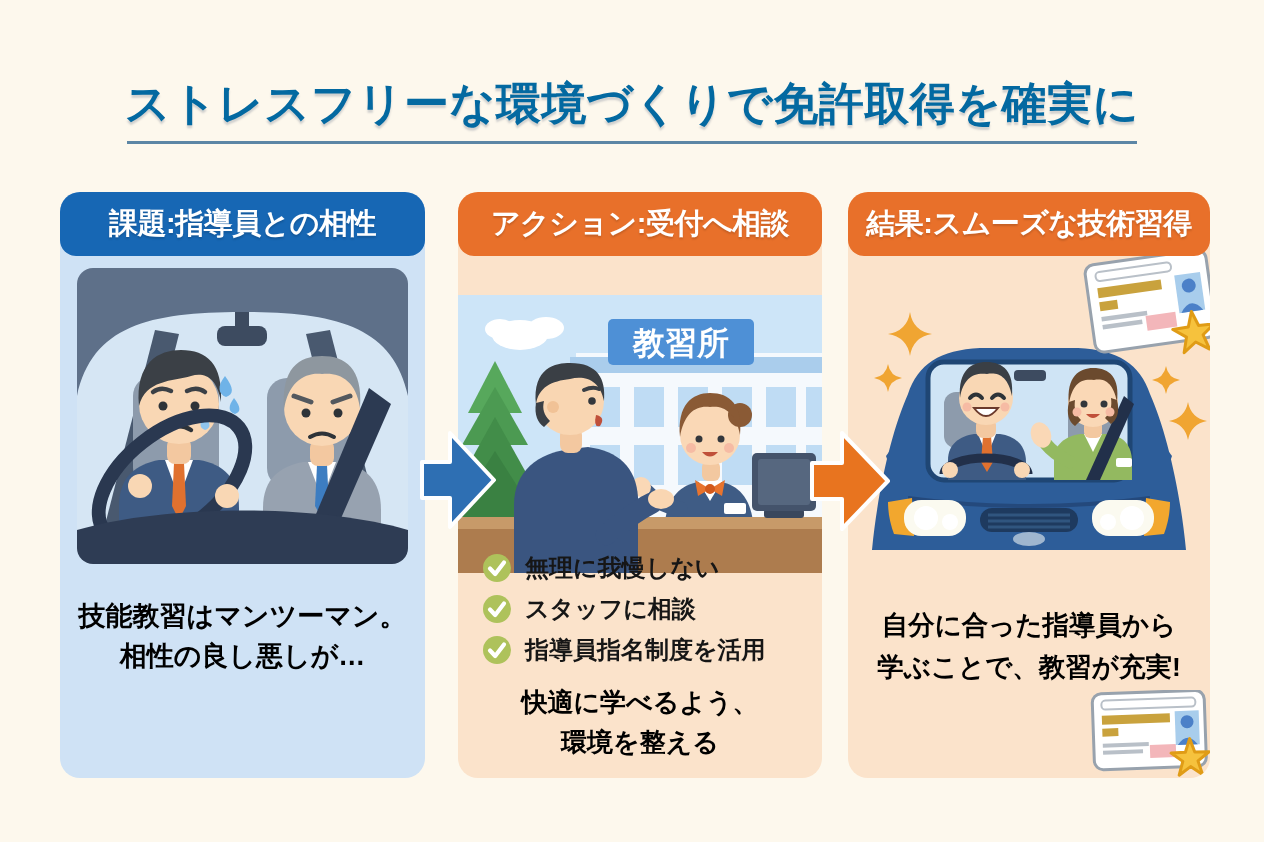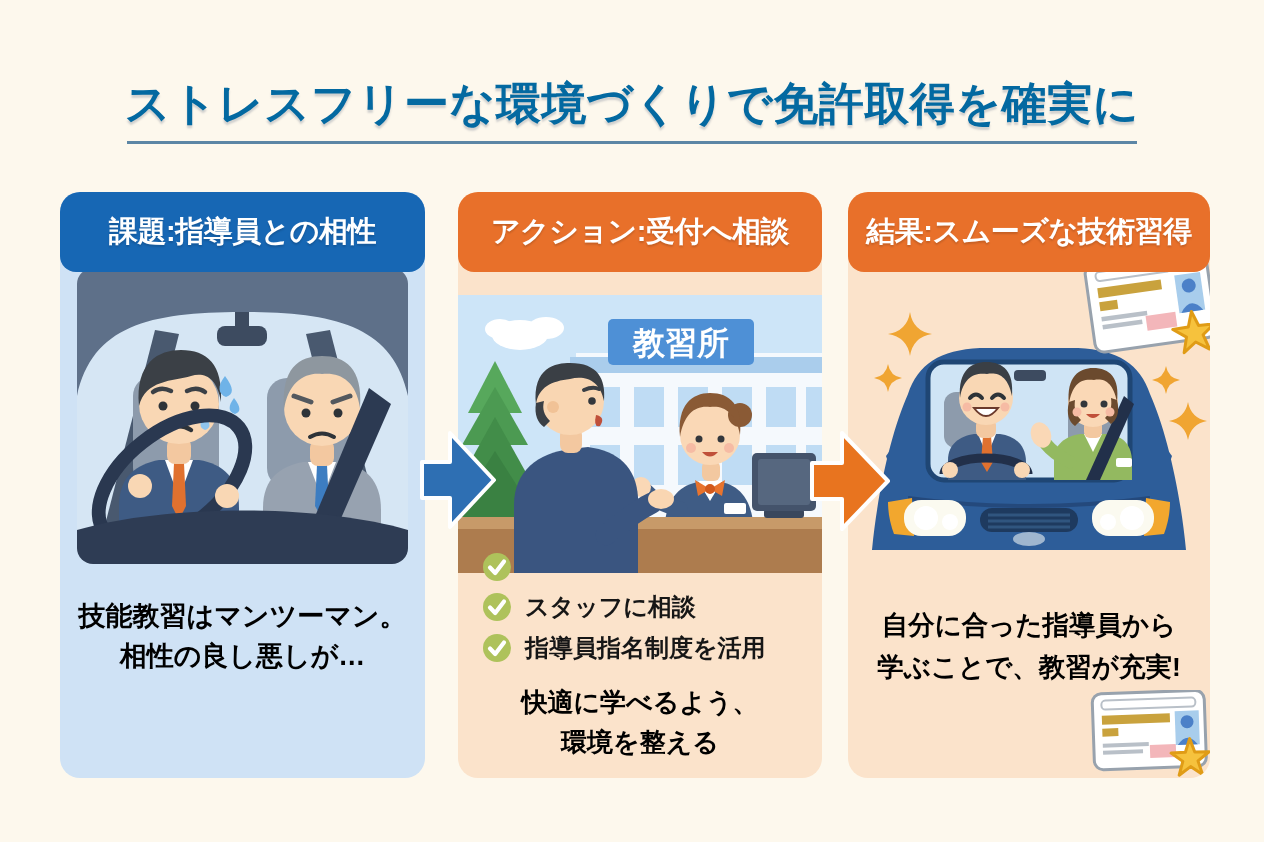--- a/index.html
+++ b/index.html
@@ -19,21 +19,21 @@
     background:#5c86a5;
   }
   .panel {
     position:absolute; top:192px; height:586px;
     border-radius:20px; overflow:hidden;
   }
   .panel-problem { left:60px;  width:365px; background:#cfe2f5; }
   .panel-action  { left:458px; width:364px; background:#fbe3cb; }
   .panel-result  { left:848px; width:362px; background:#fbe3cb; }
   .panel-header {
-    position:relative; z-index:2; height:80px; border-radius:16px;
+    position:relative; z-index:2; height:64px; border-radius:16px;
     display:flex; align-items:center; justify-content:center;
     font-size:29px; font-weight:800; color:#ffffff; letter-spacing:-0.5px;
     text-shadow:0 2px 2px rgba(0,0,0,0.15);
   }
   .panel-header.blue   { background:#1767b4; }
   .panel-header.orange { background:#e8702a; }
   .illus { position:absolute; }
   .illus svg { display:block; width:100%; height:100%; }
   .illus-1 { left:17px; top:76px; width:331px; height:296px; }
   .illus-2 { left:0; top:64px; width:364px; height:356px; }
@@ -217,20 +217,21 @@
     </div>
 
     <div class="checklist">
       <div class="check-row">
         <span class="check-icon">
           <svg viewBox="0 0 30 30">
               <circle cx="15" cy="15" r="14" fill="#aec25b"></circle>
               <polyline points="8,15.5 13.2,21 22,9.5" fill="none" stroke="#ffffff" stroke-width="4.2" stroke-linecap="round" stroke-linejoin="round"></polyline>
             </svg>
         </span>
+        <span class="check-label">無理に我慢しない</span>
       </div>
       <div class="check-row">
         <span class="check-icon">
           <svg viewBox="0 0 30 30">
               <circle cx="15" cy="15" r="14" fill="#aec25b"></circle>
               <polyline points="8,15.5 13.2,21 22,9.5" fill="none" stroke="#ffffff" stroke-width="4.2" stroke-linecap="round" stroke-linejoin="round"></polyline>
             </svg>
         </span>
         <span class="check-label">スタッフに相談</span>
       </div>

